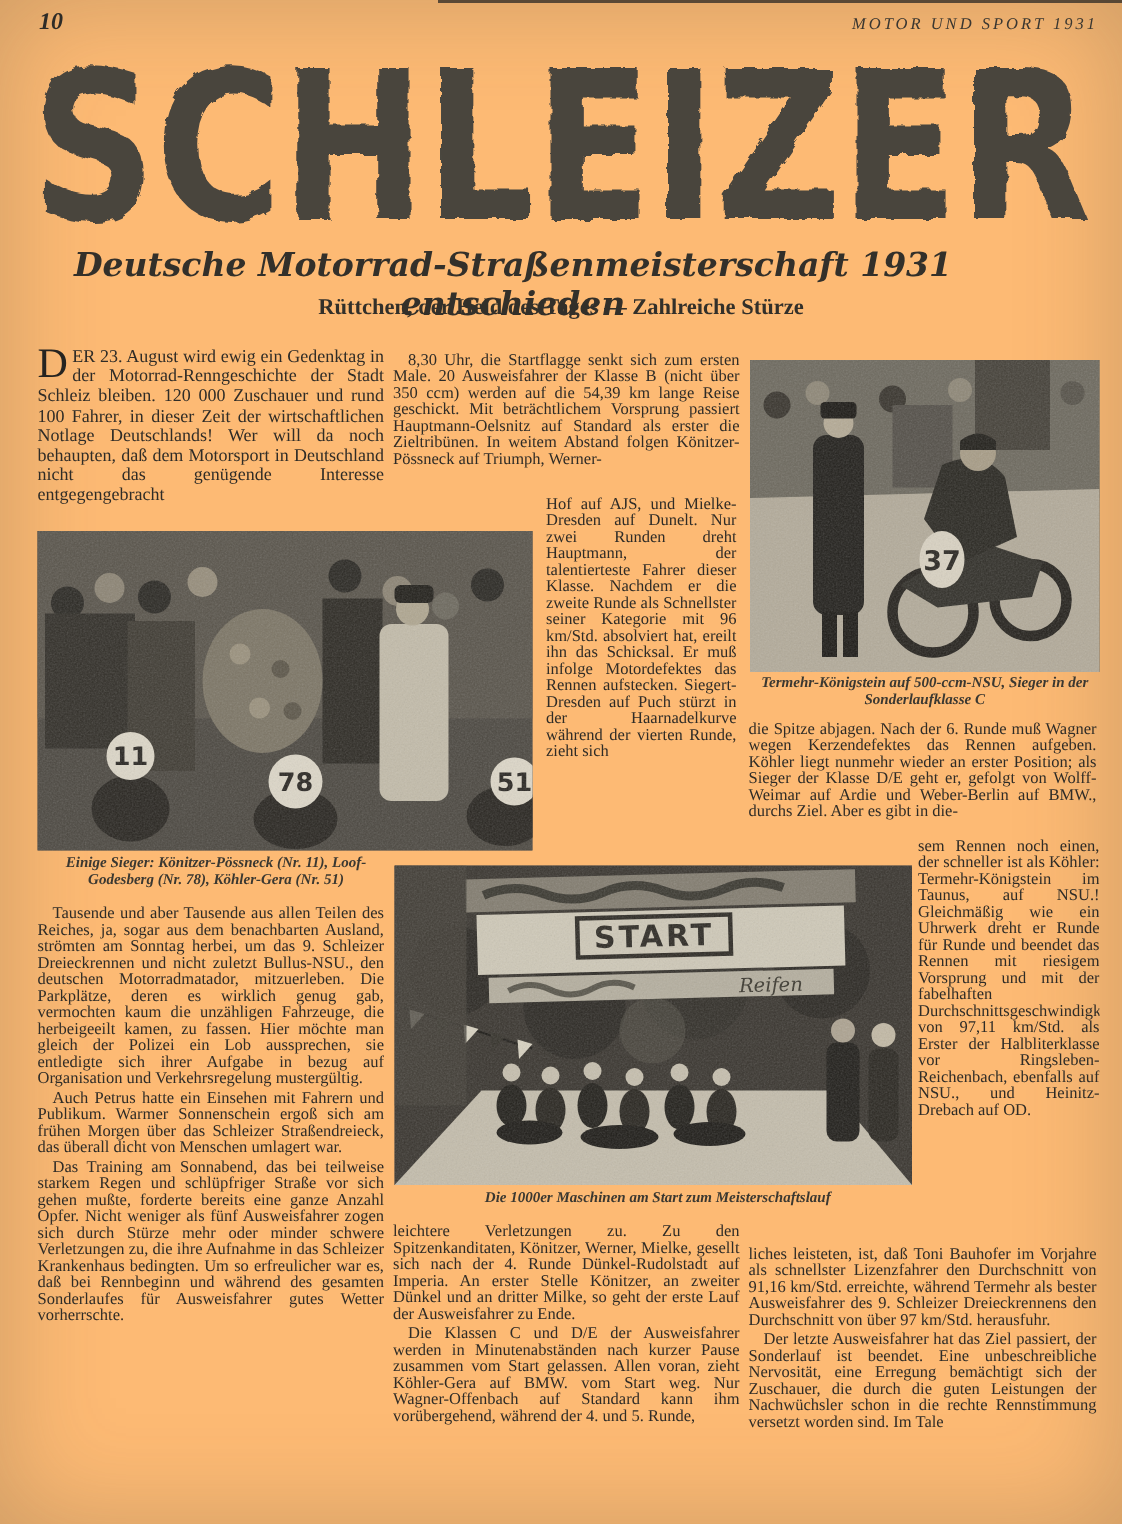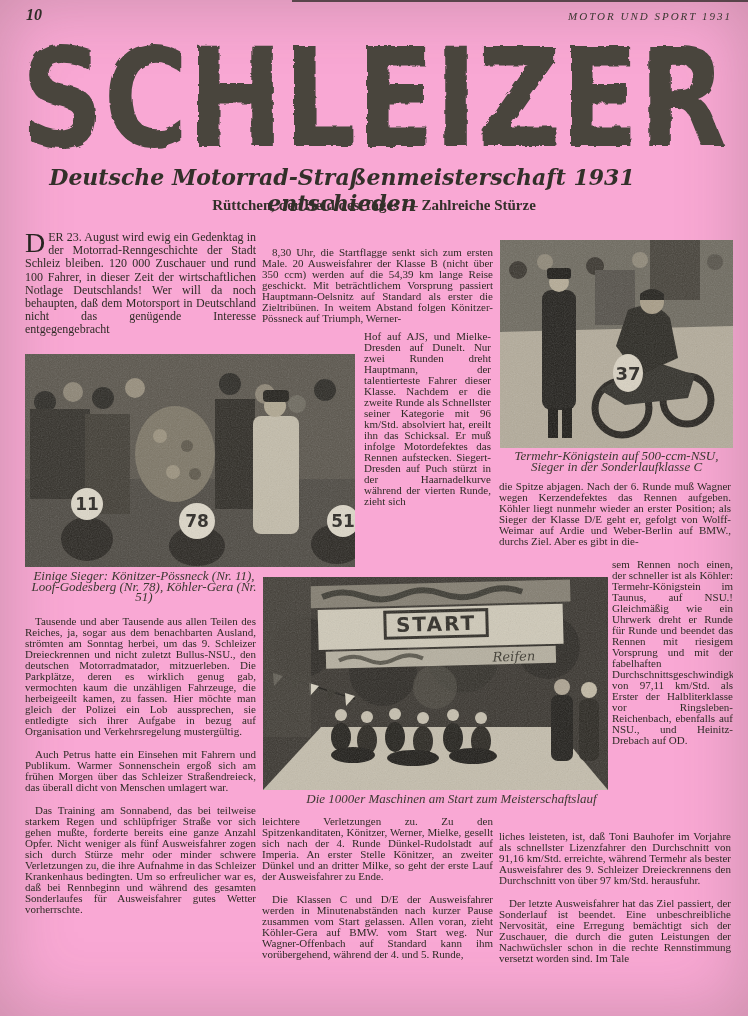--- a/index.html
+++ b/index.html
@@ -1,35 +1,35 @@
 <!DOCTYPE html>
 <html><head>
 <meta charset="utf-8">
 <style>
   html,body{margin:0;padding:0;background:#6b675f;}
-  .page{position:relative;width:748px;height:1016px;margin:0 auto;background:#f9a8d4;
+  .page{position:relative;width:748px;height:1016px;margin:0 auto;background:#fdba74;
         font-family:"Liberation Serif",serif;color:#2f2c27;overflow:hidden;
         box-shadow:inset 0 0 70px rgba(80,74,62,.28);}
   .abs{position:absolute;}
   .topline{position:absolute;top:0;left:292px;width:456px;height:2px;background:#2b2824;opacity:.75;}
   .pagenum{top:6px;left:26px;font-size:16px;font-weight:bold;font-style:italic;}
   .masthead{top:10px;left:380px;width:352px;text-align:right;font-size:11px;font-weight:normal;
             font-style:italic;letter-spacing:2px;color:#3a3731;}
   .titlewrap{top:34px;left:4px;width:740px;height:128px;}
   .subtitle{top:164px;left:0;width:684px;text-align:center;font-family:"DejaVu Serif",serif;
             font-style:italic;font-weight:bold;font-size:22px;color:#33302a;}
   .subheading{top:197px;left:0;width:748px;text-align:center;font-weight:bold;font-size:15px;color:#33302a;}
   p{margin:0 0 2px 0;text-align:justify;font-size:11px;line-height:11px;}
-  .indent{text-indent:10px;margin-top:12px;}
+  .indent{text-indent:10px;}
   .intro p{font-size:12px;line-height:13.2px;}
   .dropcap{float:left;font-size:28px;line-height:24px;padding-right:3px;color:#262420;}
   .col{width:231px;}
   .narrow{width:127px;}
   .clip{overflow:hidden;}
-  .caption{font-style:italic;font-size:13px;line-height:10.5px;text-align:center;color:#3b3831;}
+  .caption{font-style:italic;font-size:10px;line-height:10.5px;text-align:center;color:#3b3831;font-weight:bold;}
   .photo{position:absolute;background:#55514a;}
   .photo svg{display:block;}
 </style>
 </head>
 <body>
 
 <div class="page">
 
   <svg width="0" height="0" style="position:absolute" aria-hidden="true">
     <defs>
@@ -227,21 +227,21 @@
       <g>
         <rect x="288" y="118" width="22" height="66" rx="7" fill="#211f1b"></rect>
           <circle cx="299" cy="110" r="8" fill="#ada391"></circle>
         <rect x="316" y="122" width="20" height="62" rx="7" fill="#2b2822"></rect>
           <circle cx="326" cy="113" r="8" fill="#c2b9a5"></circle>
       </g>
       <rect x="0" y="0" width="48" height="160" fill="#45413a" opacity="0.8"></rect>
       <rect width="345" height="213" filter="url(#grainF)" opacity="0.22"></rect>
     </svg>
   </div>
-  <div class="abs caption" style="top:794px;left:279px;width:345px;">Die 1000er Maschinen am Start zum Meisterschaftslauf</div>
+  <div class="abs caption" style="top:794px;left:266px;width:345px;">Die 1000er Maschinen am Start zum Meisterschaftslauf</div>
 
   <div class="abs col" style="top:816px;left:262px;">
     <p>leichtere Verletzungen zu. Zu den Spitzenkanditaten, Könitzer, Werner, Mielke, gesellt sich nach der 4. Runde Dünkel-Rudolstadt auf Imperia. An erster Stelle Könitzer, an zweiter Dünkel und an dritter Milke, so geht der erste Lauf der Ausweisfahrer zu Ende.</p>
     <p class="indent">Die Klassen C und D/E der Ausweisfahrer werden in Minutenabständen nach kurzer Pause zusammen vom Start gelassen. Allen voran, zieht Köhler-Gera auf BMW. vom Start weg. Nur Wagner-Offenbach auf Standard kann ihm vorübergehend, während der 4. und 5. Runde,</p>
   </div>
 
   <div class="abs" style="top:831px;left:499px;width:232px;">
     <p>liches leisteten, ist, daß Toni Bauhofer im Vorjahre als schnellster Lizenzfahrer den Durchschnitt von 91,16 km/Std. erreichte, während Termehr als bester Ausweisfahrer des 9. Schleizer Dreieckrennens den Durchschnitt von über 97 km/Std. herausfuhr.</p>
     <p class="indent">Der letzte Ausweisfahrer hat das Ziel passiert, der Sonderlauf ist beendet. Eine unbeschreibliche Nervosität, eine Erregung bemächtigt sich der Zuschauer, die durch die guten Leistungen der Nachwüchsler schon in die rechte Rennstimmung versetzt worden sind. Im Tale</p>
   </div>

